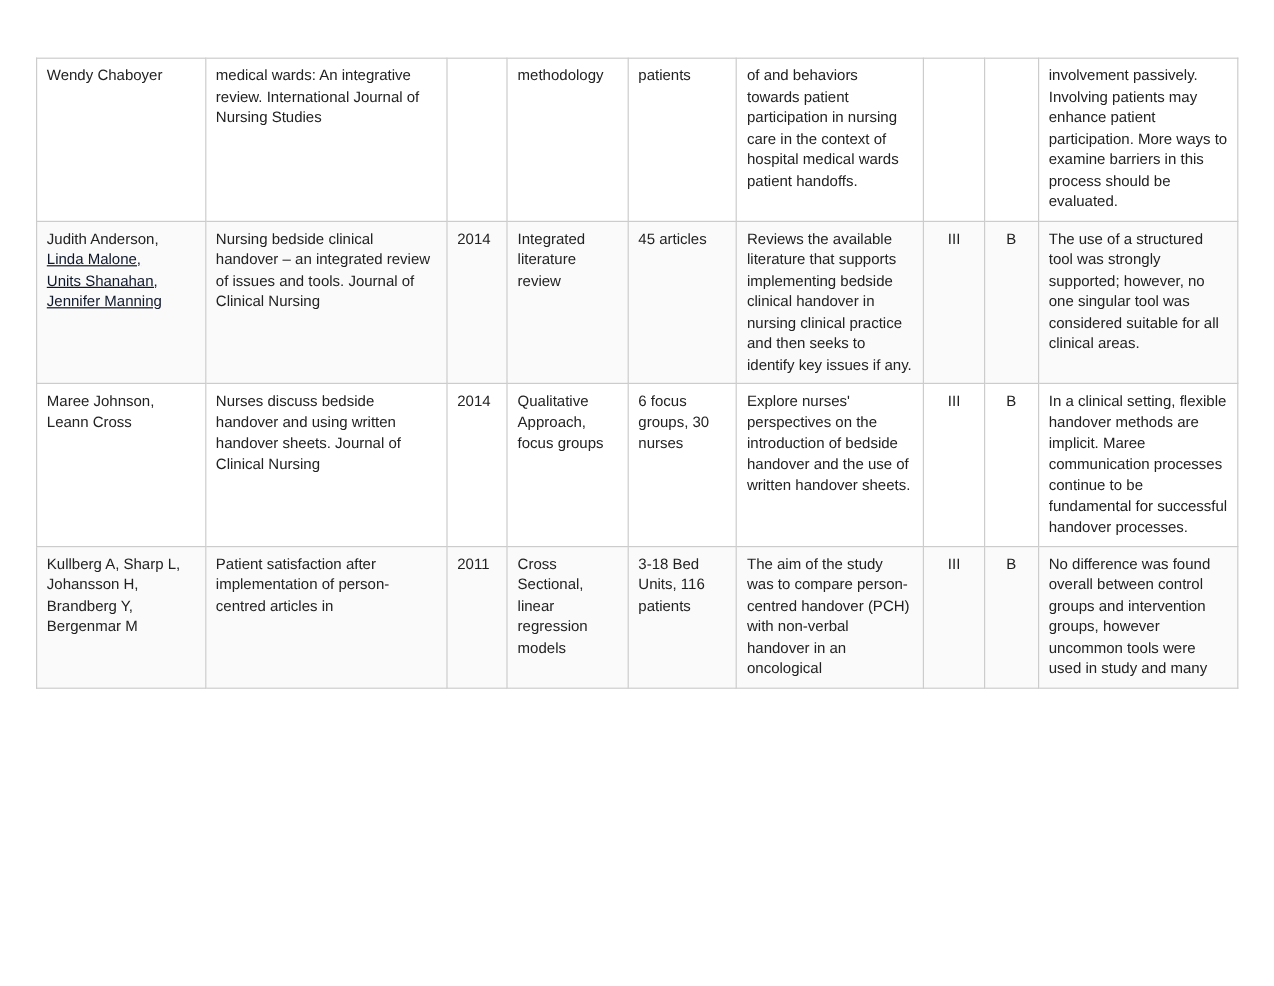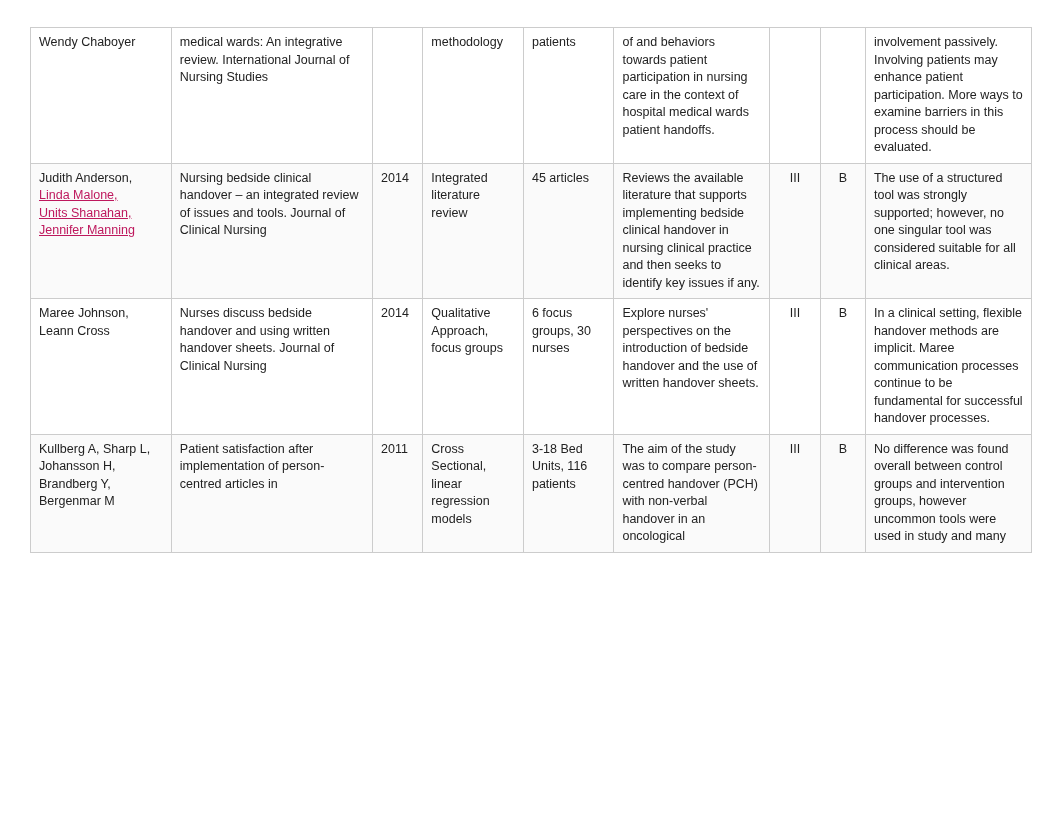--- a/index.html
+++ b/index.html
@@ -15,38 +15,38 @@
     }
     .page-container {
       width: 1062px;
       min-height: 822px;
       background: #fff;
       padding: 20px 30px;
     }
     table {
       width: 100%;
       border-collapse: collapse;
-      margin-top: 7px;
+      margin-top: 28px;
       padding-left: 48px;
     }
     td {
       border: 1px solid #ccc;
       padding: 6px 8px;
       vertical-align: top;
       font-size: 12.5px;
       line-height: 1.4;
     }
     tr:nth-child(even) td {
       background: #fafafa;
     }
     tr:nth-child(odd) td {
       background: #fff;
     }
     .link-text {
-      color: #be185d;
+      color: #0f172a;
       text-decoration: underline;
     }
     .col-author { width: 140px; }
     .col-title { width: 200px; }
     .col-year { width: 50px; }
     .col-design { width: 100px; }
     .col-sample { width: 90px; }
     .col-aim { width: 155px; }
     .col-level { width: 50px; text-align: center; }
     .col-grade { width: 45px; text-align: center; }

